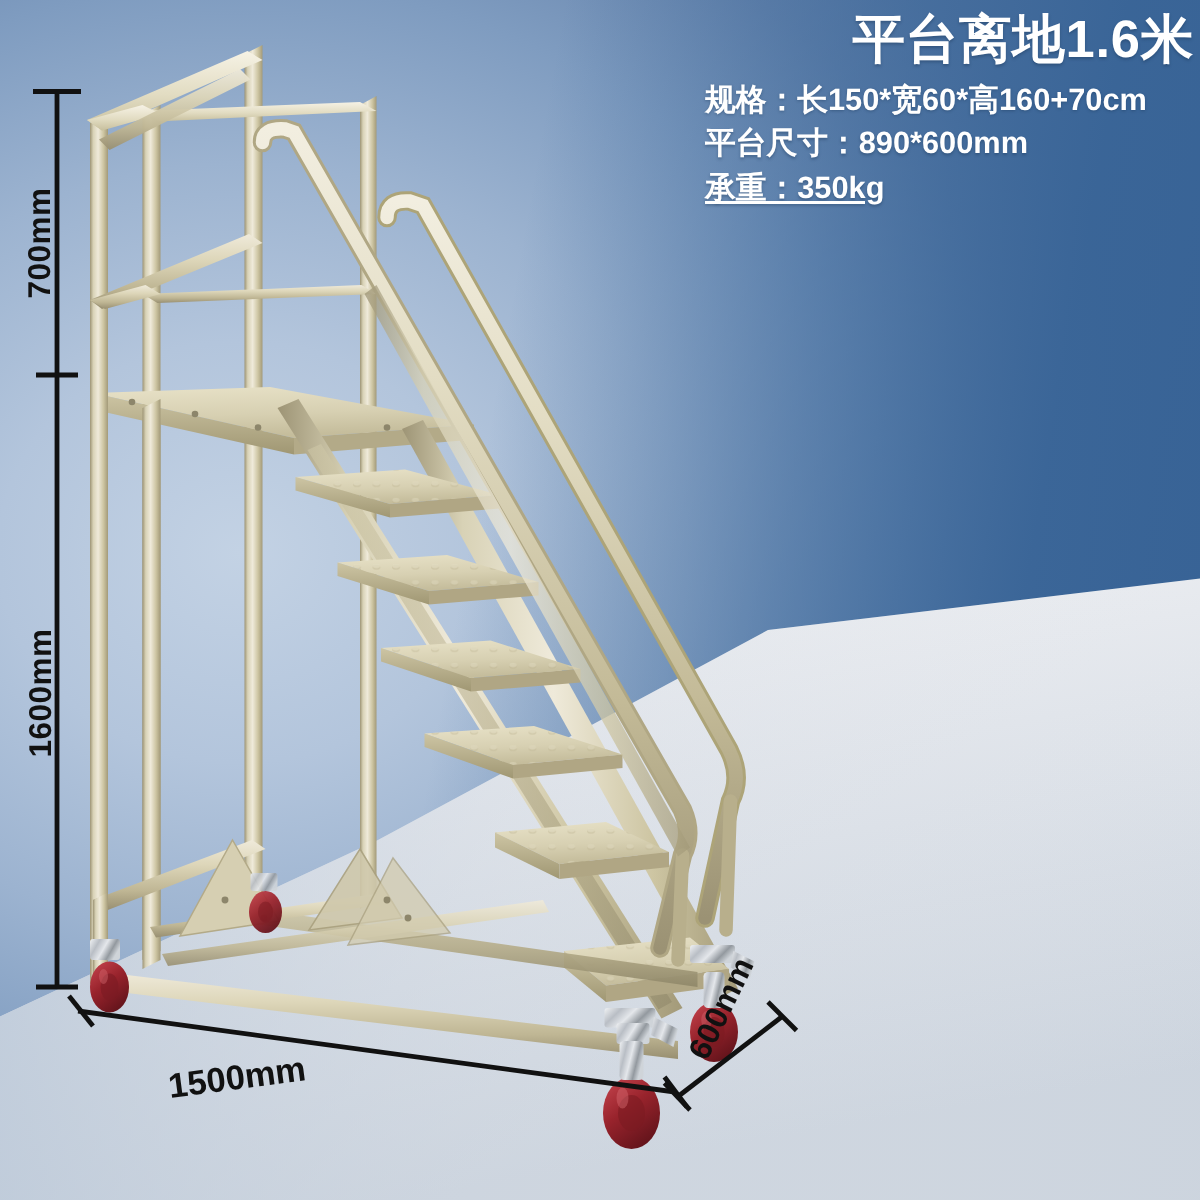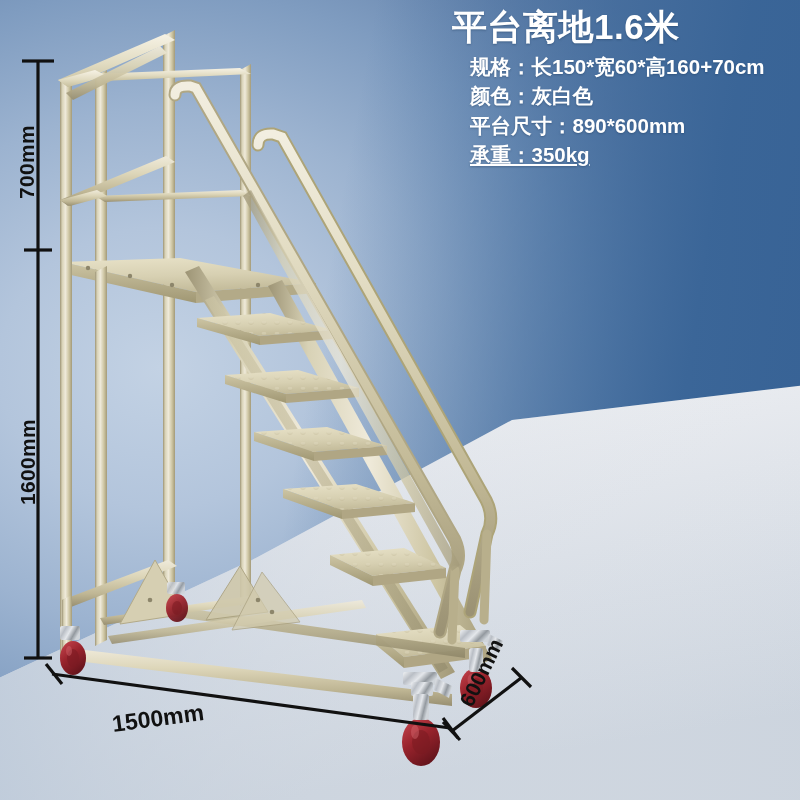--- a/index.html
+++ b/index.html
@@ -48,21 +48,21 @@
     left: 452px;
     top: 6px;
     width: 344px;
     color: #ffffff;
     text-shadow: 0 1px 2px rgba(26,52,84,0.40);
   }
   .spec-title {
     font-size: 35px;
     font-weight: bold;
     letter-spacing: 0.5px;
-    text-align: left;
+    text-align: right;
     line-height: 1.22;
     margin: 0 0 8px 0;
     white-space: nowrap;
   }
   .spec-line {
     font-size: 20.5px;
     font-weight: bold;
     line-height: 1.0;
     margin: 6px 0 9px 0;
     padding-left: 18px;
@@ -398,18 +398,17 @@
   </svg>
 
   <div class="dim-text dim-v dim-700 no-sel">700mm</div>
   <div class="dim-text dim-v dim-1600 no-sel">1600mm</div>
   <div class="dim-text dim-1500 no-sel">1500mm</div>
   <div class="dim-text dim-600 no-sel">600mm</div>
 
   <div class="spec-block">
     <div class="spec-title">平台离地1.6米</div>
     <div class="spec-line">规格：长150*宽60*高160+70cm</div>
-    <div class="spec-line">颜色：灰白色</div>
     <div class="spec-line">平台尺寸：890*600mm</div>
     <div class="spec-line">承重：350kg</div>
   </div>
 
 </div>
 
 </body></html>

